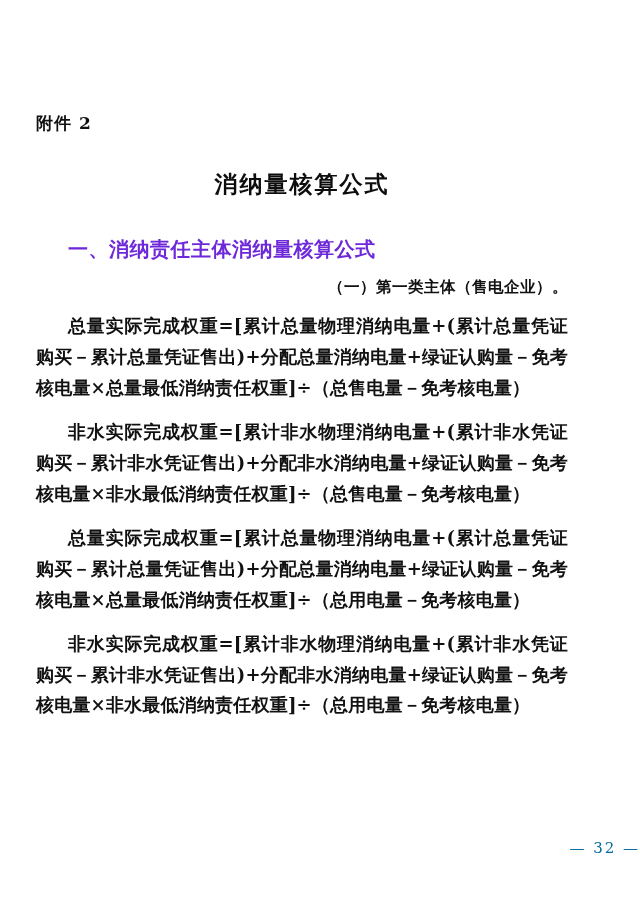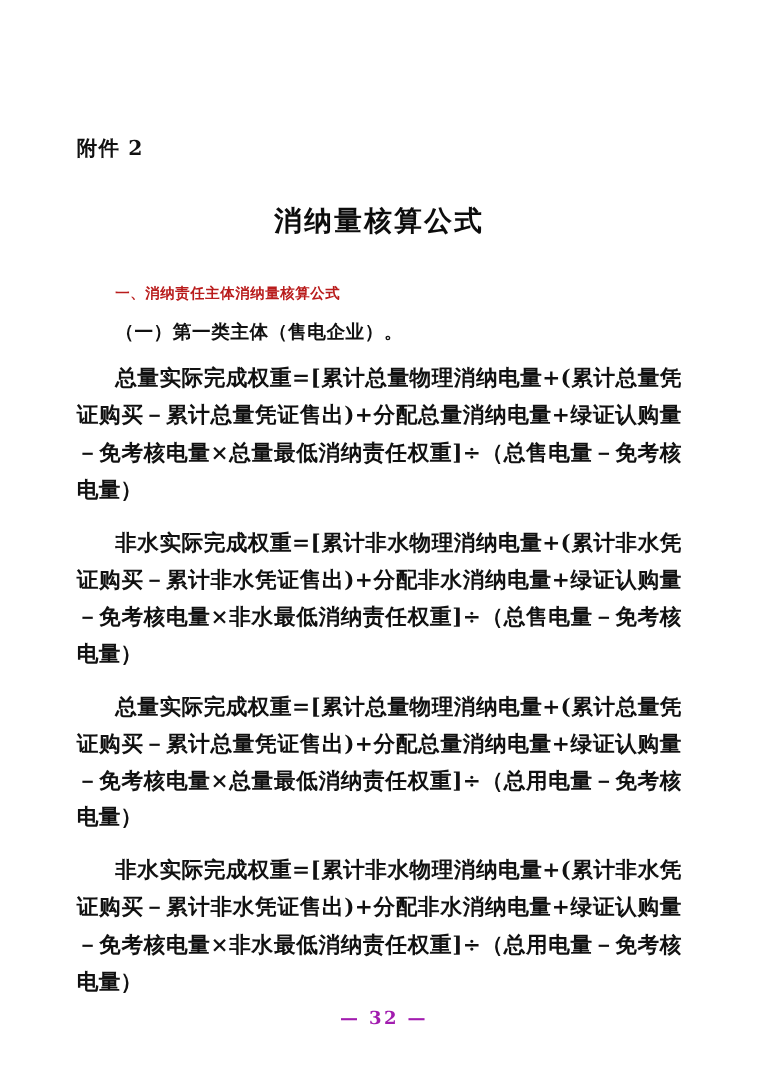--- a/index.html
+++ b/index.html
@@ -12,21 +12,21 @@
     height: 905px;
     font-family: "Liberation Serif", "DejaVu Serif", serif;
     color: #1a1a1a;
     position: relative;
     overflow: hidden;
   }
   .page {
     width: 640px;
     height: 905px;
     box-sizing: border-box;
-    padding: 112px 72px 0 64px;
+    padding: 112px 72px 0 36px;
     position: relative;
   }
   .attachment-label {
     font-family: "DejaVu Serif", "Liberation Serif", serif;
     font-size: 17px;
     font-weight: 700;
     letter-spacing: 1px;
     color: #111;
     margin: 0 0 34px 0;
   }
@@ -34,58 +34,58 @@
     text-align: center;
     font-family: "DejaVu Serif", "Liberation Serif", serif;
     font-size: 23px;
     font-weight: 700;
     letter-spacing: 2px;
     color: #0d0d0d;
     margin: 4px 0 36px 0;
   }
   .section-heading {
     font-family: "DejaVu Serif", "Liberation Serif", serif;
-    font-size: 12px;
+    font-size: 20px;
     font-weight: 700;
     letter-spacing: 0.5px;
-    color: #b91c1c;
+    color: #6d28d9;
     text-indent: 32px;
     margin: 0 0 14px 0;
   }
   .sub-heading {
     font-family: "DejaVu Serif", "Liberation Serif", serif;
     font-size: 15.5px;
     font-weight: 700;
     letter-spacing: 0.5px;
     color: #111;
     text-indent: 32px;
     margin: 0 0 13px 0;
+    text-align: right;
   }
   .formula {
     font-family: "DejaVu Serif", "Liberation Serif", serif;
     font-size: 18px;
     font-weight: 700;
     letter-spacing: 0.2px;
     line-height: 1.72;
     color: #111;
     text-indent: 32px;
     margin: 0 0 13px 0;
     text-align: justify;
   }
   .page-number {
     position: absolute;
     left: 0;
     right: 0;
     bottom: 48px;
-    text-align: center;
+    text-align: right;
     font-family: "DejaVu Serif", "Liberation Serif", serif;
     font-size: 15px;
     letter-spacing: 2px;
-    color: #a21caf;
-    font-weight: bold;
+    color: #0369a1;
   }
 </style>
 </head>
 <body>
 
 <div class="page">
 
   <div class="attachment-label">附件 2</div>
 
   <h1 class="doc-title">消纳量核算公式</h1>

